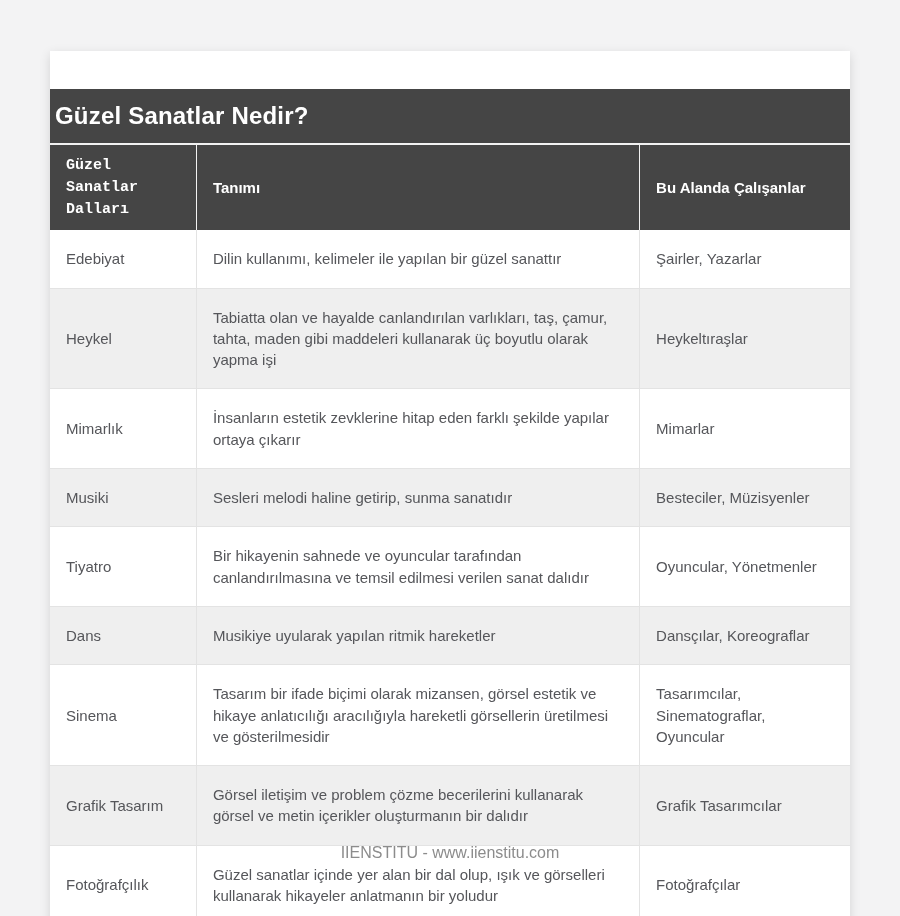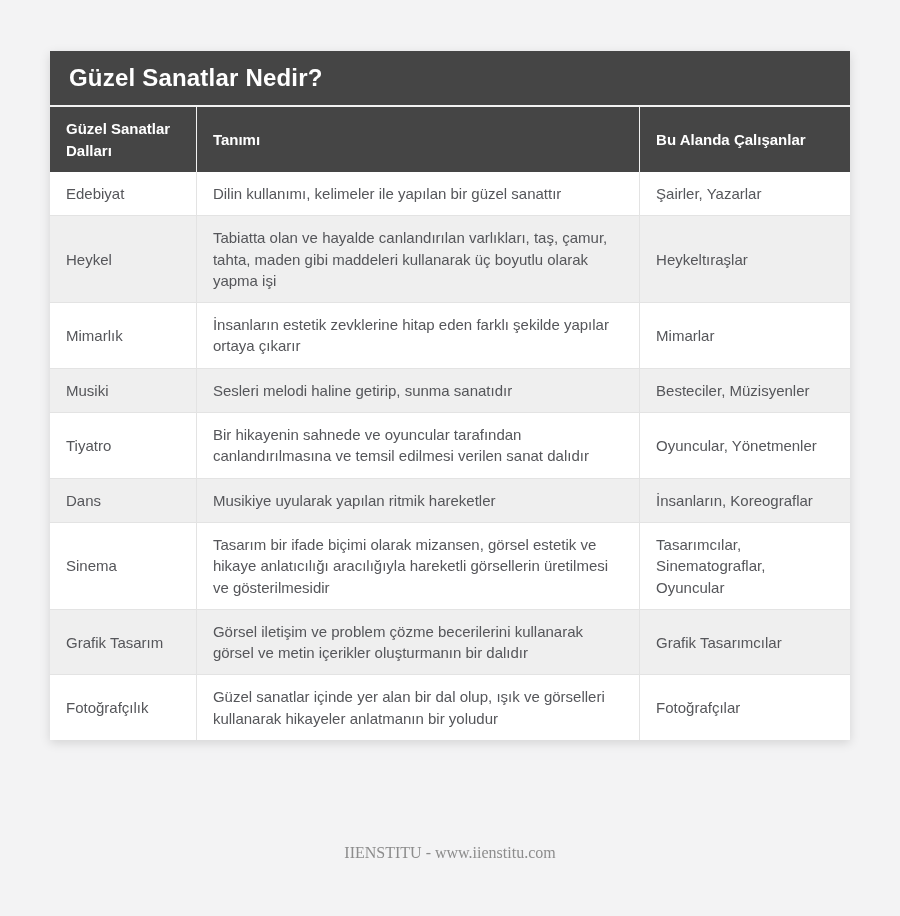--- a/index.html
+++ b/index.html
@@ -15,23 +15,24 @@
     left: 50px; top: 51px;
     width: 800px;
     background: #ffffff;
     box-shadow: 0 3px 10px rgba(0,0,0,0.13);
   }
   .title-bar {
     background: #454545;
     color: #ffffff;
     font-size: 24px;
     font-weight: bold;
-    padding: 13px 19px;
+    padding: 13px 5px;
     border-bottom: 2px solid #f2f2f2;
     letter-spacing: 0.2px;
+    margin-top: 38px;
   }
   table {
     width: 100%;
     border-collapse: collapse;
     table-layout: fixed;
   }
   col.c1 { width: 18.3%; }
   col.c2 { width: 55.4%; }
   col.c3 { width: 26.3%; }
   thead th {
@@ -39,43 +40,42 @@
     color: #ffffff;
     font-size: 15px;
     font-weight: bold;
     text-align: left;
     vertical-align: middle;
     padding: 10px 16px;
     height: 65px;
     border-left: 1px solid #f2f2f2;
     line-height: 1.45;
   }
-  thead th:first-child { border-left: none; }
+  thead th:first-child { border-left: none; font-family: Liberation Mono, monospace; }
   tbody td {
     font-size: 15px;
     color: #55565a;
     line-height: 1.42;
-    padding: 11px 16px;
+    padding: 18px 16px;
     vertical-align: middle;
     background: #ffffff;
     border: 1px solid #e3e3e3;
   }
   tbody tr:nth-child(even) td { background: #efefef; }
   tbody td:first-child { border-left: none; }
   tbody td:last-child { border-right: none; }
   tbody tr:first-child td { border-top: none; }
   tbody tr:last-child td { border-bottom: none; }
   .footer {
     position: absolute;
     left: 0; top: 844px;
     width: 900px;
     text-align: center;
     color: #8c8c8c;
     font-size: 16px;
-    font-family: Liberation Serif, serif;
   }
 </style>
 </head>
 <body>
 
 <div class="card">
   <div class="title-bar">Güzel Sanatlar Nedir?</div>
   <table>
     <colgroup>
       <col class="c1">
@@ -111,21 +111,21 @@
         <td>Besteciler, Müzisyenler</td>
       </tr>
       <tr>
         <td>Tiyatro</td>
         <td>Bir hikayenin sahnede ve oyuncular tarafından canlandırılmasına ve temsil edilmesi verilen sanat dalıdır</td>
         <td>Oyuncular, Yönetmenler</td>
       </tr>
       <tr>
         <td>Dans</td>
         <td>Musikiye uyularak yapılan ritmik hareketler</td>
-        <td>İnsanların, Koreograflar</td>
+        <td>Dansçılar, Koreograflar</td>
       </tr>
       <tr>
         <td>Sinema</td>
         <td>Tasarım bir ifade biçimi olarak mizansen, görsel estetik ve hikaye anlatıcılığı aracılığıyla hareketli görsellerin üretilmesi ve gösterilmesidir</td>
         <td>Tasarımcılar, Sinematograflar, Oyuncular</td>
       </tr>
       <tr>
         <td>Grafik Tasarım</td>
         <td>Görsel iletişim ve problem çözme becerilerini kullanarak görsel ve metin içerikler oluşturmanın bir dalıdır</td>
         <td>Grafik Tasarımcılar</td>

